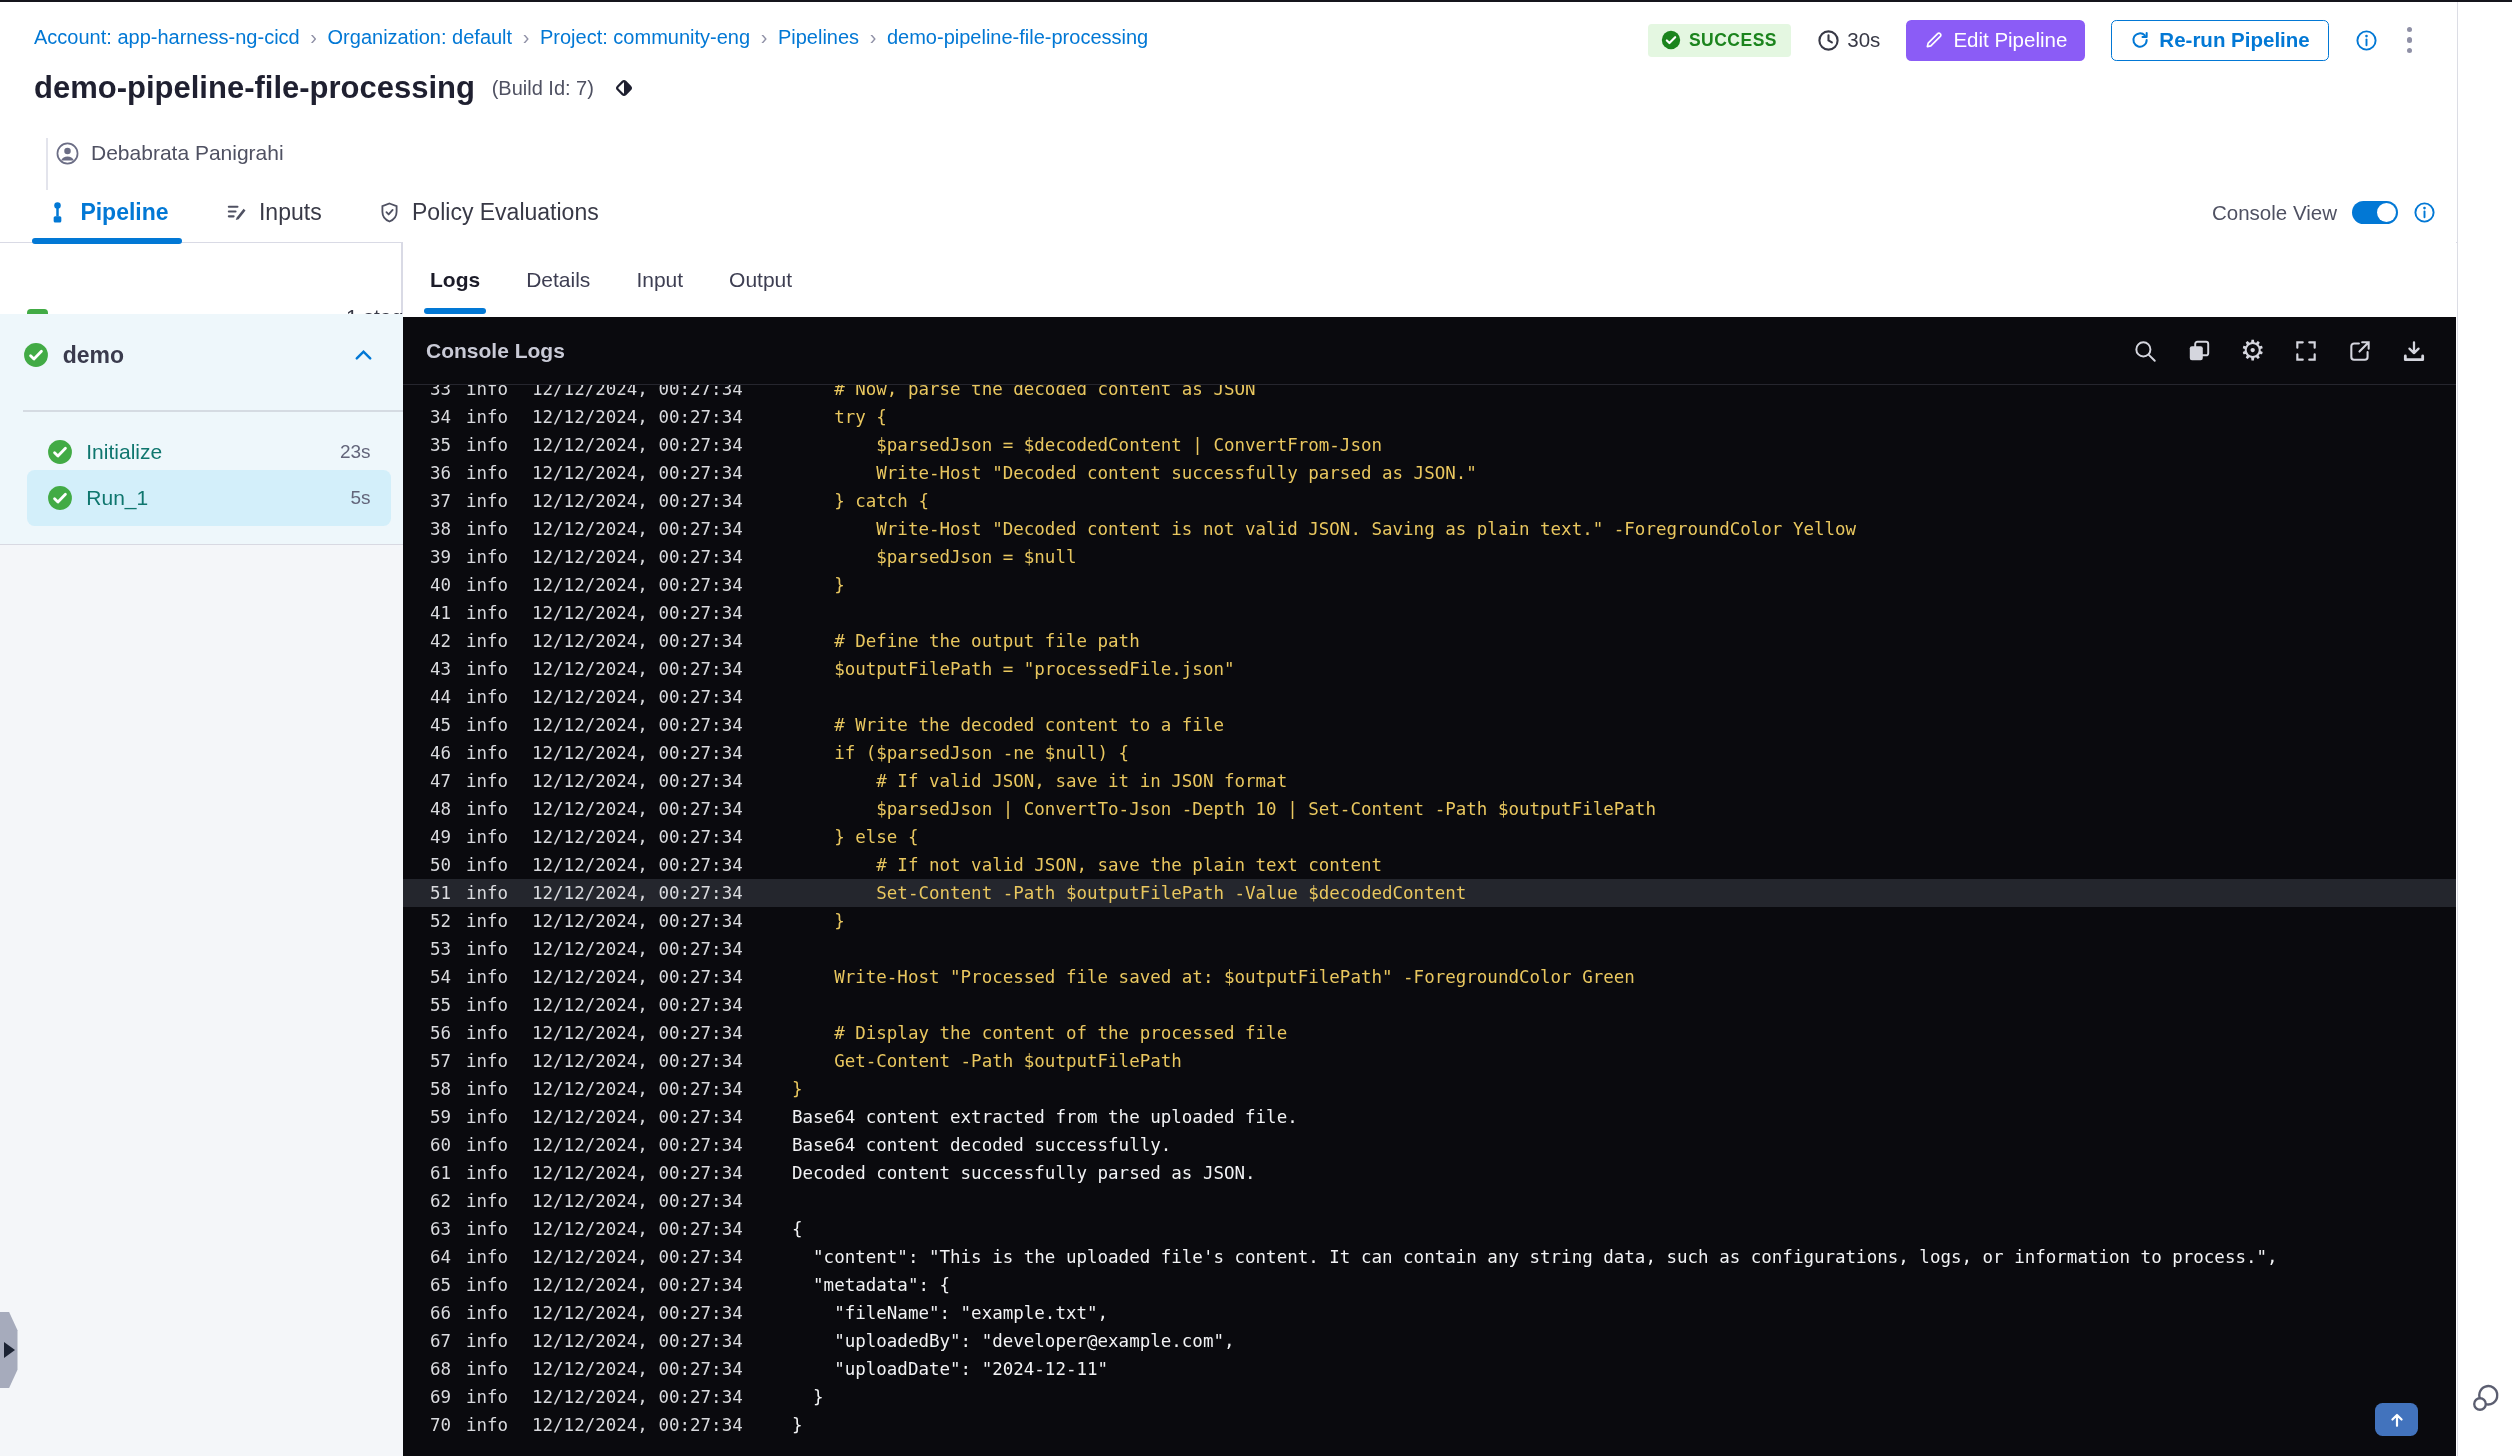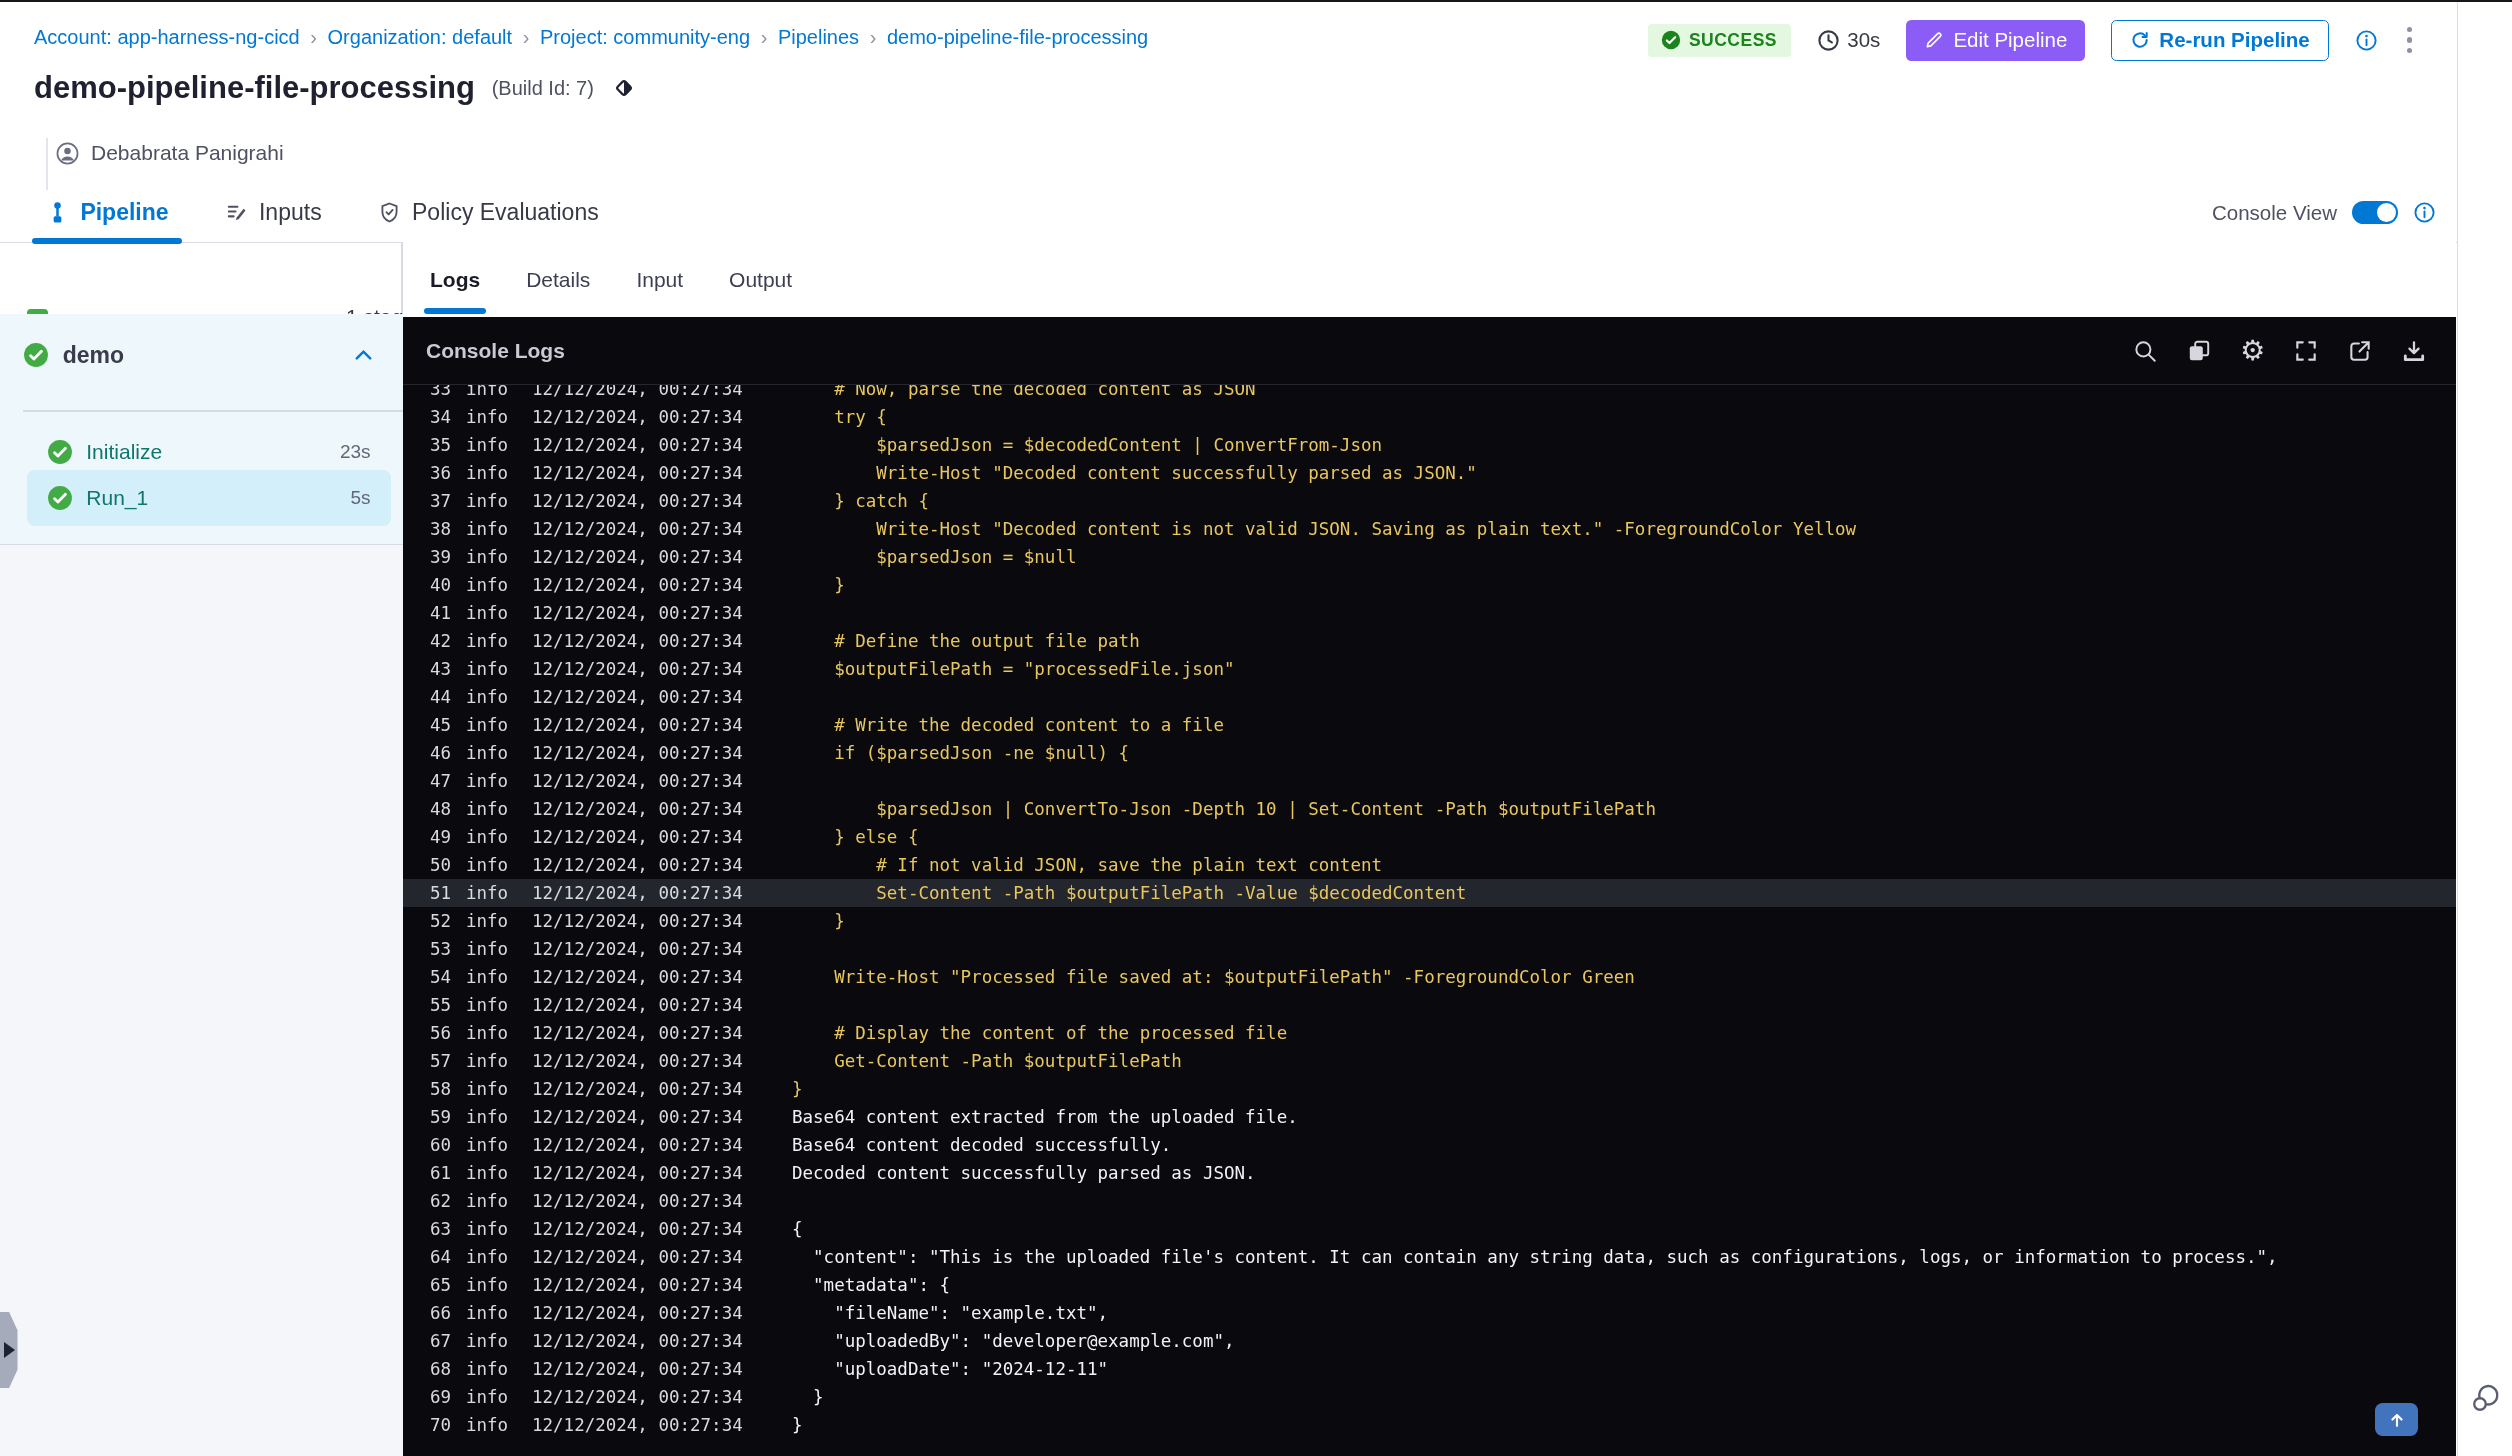--- a/index.html
+++ b/index.html
@@ -326,21 +326,21 @@
         <div class="log-row"><span class="ln">37</span><span class="lvl">info</span><span class="ts">12/12/2024, 00:27:34</span><span class="msg script">    } catch {</span></div>
         <div class="log-row"><span class="ln">38</span><span class="lvl">info</span><span class="ts">12/12/2024, 00:27:34</span><span class="msg script">        Write-Host "Decoded content is not valid JSON. Saving as plain text." -ForegroundColor Yellow</span></div>
         <div class="log-row"><span class="ln">39</span><span class="lvl">info</span><span class="ts">12/12/2024, 00:27:34</span><span class="msg script">        $parsedJson = $null</span></div>
         <div class="log-row"><span class="ln">40</span><span class="lvl">info</span><span class="ts">12/12/2024, 00:27:34</span><span class="msg script">    }</span></div>
         <div class="log-row"><span class="ln">41</span><span class="lvl">info</span><span class="ts">12/12/2024, 00:27:34</span><span class="msg script"></span></div>
         <div class="log-row"><span class="ln">42</span><span class="lvl">info</span><span class="ts">12/12/2024, 00:27:34</span><span class="msg script">    # Define the output file path</span></div>
         <div class="log-row"><span class="ln">43</span><span class="lvl">info</span><span class="ts">12/12/2024, 00:27:34</span><span class="msg script">    $outputFilePath = "processedFile.json"</span></div>
         <div class="log-row"><span class="ln">44</span><span class="lvl">info</span><span class="ts">12/12/2024, 00:27:34</span><span class="msg script"></span></div>
         <div class="log-row"><span class="ln">45</span><span class="lvl">info</span><span class="ts">12/12/2024, 00:27:34</span><span class="msg script">    # Write the decoded content to a file</span></div>
         <div class="log-row"><span class="ln">46</span><span class="lvl">info</span><span class="ts">12/12/2024, 00:27:34</span><span class="msg script">    if ($parsedJson -ne $null) {</span></div>
-        <div class="log-row"><span class="ln">47</span><span class="lvl">info</span><span class="ts">12/12/2024, 00:27:34</span></div>
+        <div class="log-row"><span class="ln">47</span><span class="lvl">info</span><span class="ts">12/12/2024, 00:27:34</span><span class="msg script">        # If valid JSON, save it in JSON format</span></div>
         <div class="log-row"><span class="ln">48</span><span class="lvl">info</span><span class="ts">12/12/2024, 00:27:34</span><span class="msg script">        $parsedJson | ConvertTo-Json -Depth 10 | Set-Content -Path $outputFilePath</span></div>
         <div class="log-row"><span class="ln">49</span><span class="lvl">info</span><span class="ts">12/12/2024, 00:27:34</span><span class="msg script">    } else {</span></div>
         <div class="log-row"><span class="ln">50</span><span class="lvl">info</span><span class="ts">12/12/2024, 00:27:34</span><span class="msg script">        # If not valid JSON, save the plain text content</span></div>
         <div class="log-row hl"><span class="ln">51</span><span class="lvl">info</span><span class="ts">12/12/2024, 00:27:34</span><span class="msg script">        Set-Content -Path $outputFilePath -Value $decodedContent</span></div>
         <div class="log-row"><span class="ln">52</span><span class="lvl">info</span><span class="ts">12/12/2024, 00:27:34</span><span class="msg script">    }</span></div>
         <div class="log-row"><span class="ln">53</span><span class="lvl">info</span><span class="ts">12/12/2024, 00:27:34</span><span class="msg script"></span></div>
         <div class="log-row"><span class="ln">54</span><span class="lvl">info</span><span class="ts">12/12/2024, 00:27:34</span><span class="msg script">    Write-Host "Processed file saved at: $outputFilePath" -ForegroundColor Green</span></div>
         <div class="log-row"><span class="ln">55</span><span class="lvl">info</span><span class="ts">12/12/2024, 00:27:34</span><span class="msg script"></span></div>
         <div class="log-row"><span class="ln">56</span><span class="lvl">info</span><span class="ts">12/12/2024, 00:27:34</span><span class="msg script">    # Display the content of the processed file</span></div>
         <div class="log-row"><span class="ln">57</span><span class="lvl">info</span><span class="ts">12/12/2024, 00:27:34</span><span class="msg script">    Get-Content -Path $outputFilePath</span></div>

